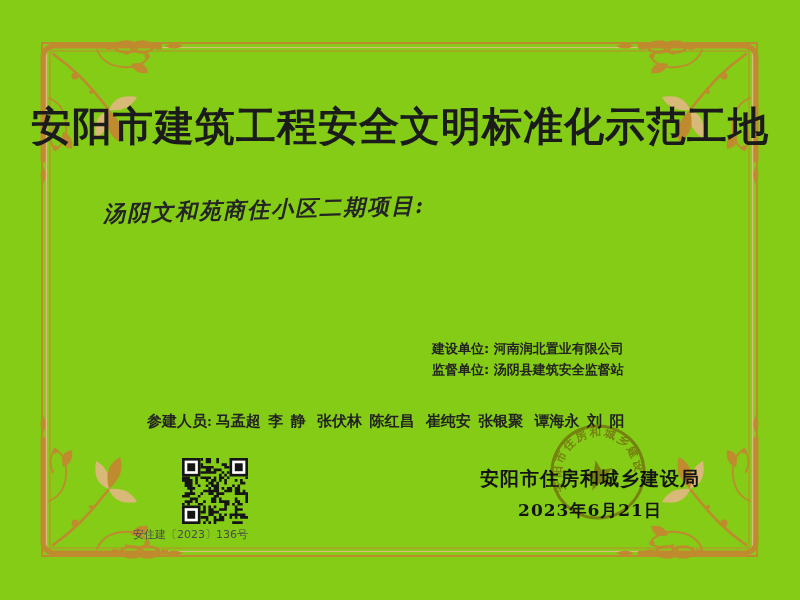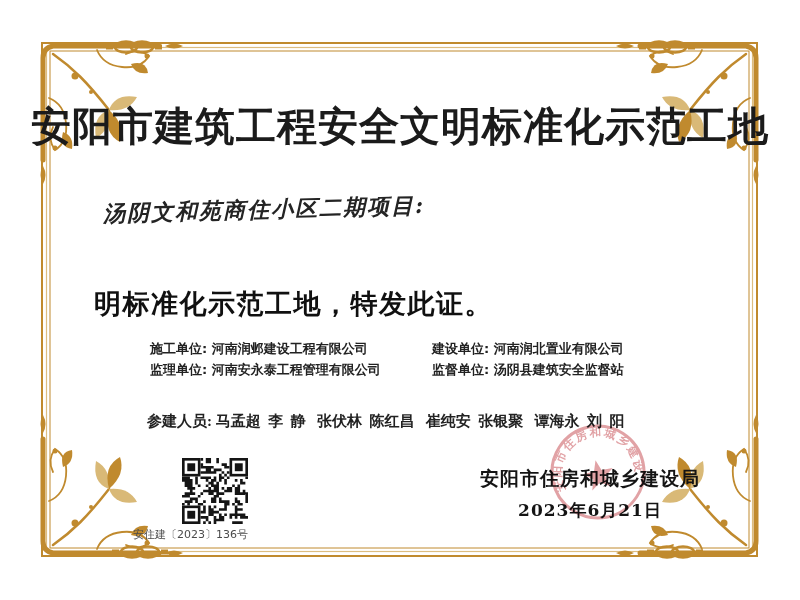--- a/index.html
+++ b/index.html
@@ -1,18 +1,18 @@
 <!DOCTYPE html>
 <html><head>
 <meta charset="utf-8">
 <style>
   html,body{margin:0;padding:0;background:#e8e8e8;}
   .stage{
     position:relative;width:800px;height:600px;margin:0 auto;
-    background:#ffffff;overflow:hidden;
+    background:#84cc16;overflow:hidden;
     font-family:"DejaVu Serif","Liberation Serif",serif;
   }
   .frame-svg{position:absolute;left:0;top:0;width:800px;height:600px;pointer-events:none;}
   .title{
     position:absolute;left:0;right:0;top:99px;text-align:center;
     font-size:40px;font-weight:bold;color:#1b1b1b;letter-spacing:1px;
   }
   .project{
     position:absolute;left:103px;top:195px;
     font-size:22px;font-style:italic;font-weight:600;color:#242424;
@@ -100,24 +100,21 @@
     <use href="#knot" transform="translate(134,47)"></use>
     <use href="#knot" transform="translate(667,47)"></use>
     <use href="#knot" transform="translate(140,552)"></use>
     <use href="#knot" transform="translate(675,552)"></use>
   </svg>
 
   <div class="title">安阳市建筑工程安全文明标准化示范工地</div>
 
   <div class="project">汤阴文和苑商住小区二期项目:</div>
 
-  <div class="body-line2">明标准化示范工地，特发此证。</div>
 
-  <div class="units-col units-left">施工单位: 河南润邺建设工程有限公司
-监理单位: 河南安永泰工程管理有限公司</div>
   <div class="units-col units-right">建设单位: 河南润北置业有限公司
 监督单位: 汤阴县建筑安全监督站</div>
 
   <div class="participants">参建人员: 马孟超  李  静   张伏林  陈红昌   崔纯安  张银聚   谭海永  刘  阳</div>
 
   <div class="qr-wrap">
     <svg id="qr" width="66" height="66" viewBox="0 0 66 66" xmlns="http://www.w3.org/2000/svg">
         <path d="M18.48 0.00h2.64v2.64h-2.64zM23.76 0.00h2.64v2.64h-2.64zM26.40 0.00h2.64v2.64h-2.64zM34.32 0.00h2.64v2.64h-2.64zM23.76 2.64h2.64v2.64h-2.64zM26.40 2.64h2.64v2.64h-2.64zM34.32 2.64h2.64v2.64h-2.64zM18.48 5.28h2.64v2.64h-2.64zM39.60 5.28h2.64v2.64h-2.64zM42.24 5.28h2.64v2.64h-2.64zM18.48 7.92h2.64v2.64h-2.64zM21.12 7.92h2.64v2.64h-2.64zM23.76 7.92h2.64v2.64h-2.64zM26.40 7.92h2.64v2.64h-2.64zM29.04 7.92h2.64v2.64h-2.64zM42.24 7.92h2.64v2.64h-2.64zM44.88 7.92h2.64v2.64h-2.64zM23.76 10.56h2.64v2.64h-2.64zM26.40 10.56h2.64v2.64h-2.64zM31.68 10.56h2.64v2.64h-2.64zM34.32 10.56h2.64v2.64h-2.64zM36.96 10.56h2.64v2.64h-2.64zM18.48 13.20h2.64v2.64h-2.64zM21.12 13.20h2.64v2.64h-2.64zM23.76 13.20h2.64v2.64h-2.64zM26.40 13.20h2.64v2.64h-2.64zM29.04 13.20h2.64v2.64h-2.64zM31.68 13.20h2.64v2.64h-2.64zM39.60 13.20h2.64v2.64h-2.64zM44.88 13.20h2.64v2.64h-2.64zM36.96 15.84h2.64v2.64h-2.64zM42.24 15.84h2.64v2.64h-2.64zM0.00 18.48h2.64v2.64h-2.64zM2.64 18.48h2.64v2.64h-2.64zM5.28 18.48h2.64v2.64h-2.64zM13.20 18.48h2.64v2.64h-2.64zM18.48 18.48h2.64v2.64h-2.64zM21.12 18.48h2.64v2.64h-2.64zM23.76 18.48h2.64v2.64h-2.64zM26.40 18.48h2.64v2.64h-2.64zM31.68 18.48h2.64v2.64h-2.64zM36.96 18.48h2.64v2.64h-2.64zM39.60 18.48h2.64v2.64h-2.64zM44.88 18.48h2.64v2.64h-2.64zM63.36 18.48h2.64v2.64h-2.64zM0.00 21.12h2.64v2.64h-2.64zM2.64 21.12h2.64v2.64h-2.64zM5.28 21.12h2.64v2.64h-2.64zM7.92 21.12h2.64v2.64h-2.64zM13.20 21.12h2.64v2.64h-2.64zM23.76 21.12h2.64v2.64h-2.64zM29.04 21.12h2.64v2.64h-2.64zM31.68 21.12h2.64v2.64h-2.64zM36.96 21.12h2.64v2.64h-2.64zM42.24 21.12h2.64v2.64h-2.64zM52.80 21.12h2.64v2.64h-2.64zM58.08 21.12h2.64v2.64h-2.64zM2.64 23.76h2.64v2.64h-2.64zM5.28 23.76h2.64v2.64h-2.64zM7.92 23.76h2.64v2.64h-2.64zM13.20 23.76h2.64v2.64h-2.64zM26.40 23.76h2.64v2.64h-2.64zM29.04 23.76h2.64v2.64h-2.64zM34.32 23.76h2.64v2.64h-2.64zM42.24 23.76h2.64v2.64h-2.64zM58.08 23.76h2.64v2.64h-2.64zM60.72 23.76h2.64v2.64h-2.64zM2.64 26.40h2.64v2.64h-2.64zM5.28 26.40h2.64v2.64h-2.64zM7.92 26.40h2.64v2.64h-2.64zM15.84 26.40h2.64v2.64h-2.64zM23.76 26.40h2.64v2.64h-2.64zM29.04 26.40h2.64v2.64h-2.64zM31.68 26.40h2.64v2.64h-2.64zM34.32 26.40h2.64v2.64h-2.64zM50.16 26.40h2.64v2.64h-2.64zM55.44 26.40h2.64v2.64h-2.64zM5.28 29.04h2.64v2.64h-2.64zM7.92 29.04h2.64v2.64h-2.64zM10.56 29.04h2.64v2.64h-2.64zM26.40 29.04h2.64v2.64h-2.64zM31.68 29.04h2.64v2.64h-2.64zM34.32 29.04h2.64v2.64h-2.64zM39.60 29.04h2.64v2.64h-2.64zM44.88 29.04h2.64v2.64h-2.64zM47.52 29.04h2.64v2.64h-2.64zM52.80 29.04h2.64v2.64h-2.64zM55.44 29.04h2.64v2.64h-2.64zM7.92 31.68h2.64v2.64h-2.64zM21.12 31.68h2.64v2.64h-2.64zM23.76 31.68h2.64v2.64h-2.64zM26.40 31.68h2.64v2.64h-2.64zM29.04 31.68h2.64v2.64h-2.64zM31.68 31.68h2.64v2.64h-2.64zM34.32 31.68h2.64v2.64h-2.64zM42.24 31.68h2.64v2.64h-2.64zM44.88 31.68h2.64v2.64h-2.64zM47.52 31.68h2.64v2.64h-2.64zM52.80 31.68h2.64v2.64h-2.64zM55.44 31.68h2.64v2.64h-2.64zM60.72 31.68h2.64v2.64h-2.64zM2.64 34.32h2.64v2.64h-2.64zM5.28 34.32h2.64v2.64h-2.64zM7.92 34.32h2.64v2.64h-2.64zM10.56 34.32h2.64v2.64h-2.64zM18.48 34.32h2.64v2.64h-2.64zM26.40 34.32h2.64v2.64h-2.64zM29.04 34.32h2.64v2.64h-2.64zM34.32 34.32h2.64v2.64h-2.64zM36.96 34.32h2.64v2.64h-2.64zM39.60 34.32h2.64v2.64h-2.64zM52.80 34.32h2.64v2.64h-2.64zM55.44 34.32h2.64v2.64h-2.64zM58.08 34.32h2.64v2.64h-2.64zM60.72 34.32h2.64v2.64h-2.64zM63.36 34.32h2.64v2.64h-2.64zM0.00 36.96h2.64v2.64h-2.64zM2.64 36.96h2.64v2.64h-2.64zM5.28 36.96h2.64v2.64h-2.64zM15.84 36.96h2.64v2.64h-2.64zM31.68 36.96h2.64v2.64h-2.64zM34.32 36.96h2.64v2.64h-2.64zM63.36 36.96h2.64v2.64h-2.64zM7.92 39.60h2.64v2.64h-2.64zM10.56 39.60h2.64v2.64h-2.64zM13.20 39.60h2.64v2.64h-2.64zM29.04 39.60h2.64v2.64h-2.64zM31.68 39.60h2.64v2.64h-2.64zM36.96 39.60h2.64v2.64h-2.64zM52.80 39.60h2.64v2.64h-2.64zM63.36 39.60h2.64v2.64h-2.64zM2.64 42.24h2.64v2.64h-2.64zM5.28 42.24h2.64v2.64h-2.64zM7.92 42.24h2.64v2.64h-2.64zM13.20 42.24h2.64v2.64h-2.64zM21.12 42.24h2.64v2.64h-2.64zM29.04 42.24h2.64v2.64h-2.64zM31.68 42.24h2.64v2.64h-2.64zM36.96 42.24h2.64v2.64h-2.64zM39.60 42.24h2.64v2.64h-2.64zM42.24 42.24h2.64v2.64h-2.64zM44.88 42.24h2.64v2.64h-2.64zM52.80 42.24h2.64v2.64h-2.64zM55.44 42.24h2.64v2.64h-2.64zM63.36 42.24h2.64v2.64h-2.64zM0.00 44.88h2.64v2.64h-2.64zM5.28 44.88h2.64v2.64h-2.64zM15.84 44.88h2.64v2.64h-2.64zM18.48 44.88h2.64v2.64h-2.64zM42.24 44.88h2.64v2.64h-2.64zM44.88 44.88h2.64v2.64h-2.64zM50.16 44.88h2.64v2.64h-2.64zM55.44 44.88h2.64v2.64h-2.64zM58.08 44.88h2.64v2.64h-2.64zM21.12 47.52h2.64v2.64h-2.64zM26.40 47.52h2.64v2.64h-2.64zM31.68 47.52h2.64v2.64h-2.64zM42.24 47.52h2.64v2.64h-2.64zM52.80 47.52h2.64v2.64h-2.64zM21.12 50.16h2.64v2.64h-2.64zM26.40 50.16h2.64v2.64h-2.64zM29.04 50.16h2.64v2.64h-2.64zM36.96 50.16h2.64v2.64h-2.64zM39.60 50.16h2.64v2.64h-2.64zM42.24 50.16h2.64v2.64h-2.64zM52.80 50.16h2.64v2.64h-2.64zM55.44 50.16h2.64v2.64h-2.64zM58.08 50.16h2.64v2.64h-2.64zM18.48 52.80h2.64v2.64h-2.64zM21.12 52.80h2.64v2.64h-2.64zM26.40 52.80h2.64v2.64h-2.64zM29.04 52.80h2.64v2.64h-2.64zM31.68 52.80h2.64v2.64h-2.64zM34.32 52.80h2.64v2.64h-2.64zM52.80 52.80h2.64v2.64h-2.64zM26.40 55.44h2.64v2.64h-2.64zM29.04 55.44h2.64v2.64h-2.64zM36.96 55.44h2.64v2.64h-2.64zM42.24 55.44h2.64v2.64h-2.64zM47.52 55.44h2.64v2.64h-2.64zM50.16 55.44h2.64v2.64h-2.64zM52.80 55.44h2.64v2.64h-2.64zM55.44 55.44h2.64v2.64h-2.64zM58.08 55.44h2.64v2.64h-2.64zM60.72 55.44h2.64v2.64h-2.64zM18.48 58.08h2.64v2.64h-2.64zM21.12 58.08h2.64v2.64h-2.64zM23.76 58.08h2.64v2.64h-2.64zM31.68 58.08h2.64v2.64h-2.64zM36.96 58.08h2.64v2.64h-2.64zM39.60 58.08h2.64v2.64h-2.64zM47.52 58.08h2.64v2.64h-2.64zM52.80 58.08h2.64v2.64h-2.64zM58.08 58.08h2.64v2.64h-2.64zM60.72 58.08h2.64v2.64h-2.64zM63.36 58.08h2.64v2.64h-2.64zM23.76 60.72h2.64v2.64h-2.64zM31.68 60.72h2.64v2.64h-2.64zM34.32 60.72h2.64v2.64h-2.64zM36.96 60.72h2.64v2.64h-2.64zM39.60 60.72h2.64v2.64h-2.64zM21.12 63.36h2.64v2.64h-2.64zM26.40 63.36h2.64v2.64h-2.64zM31.68 63.36h2.64v2.64h-2.64zM50.16 63.36h2.64v2.64h-2.64zM52.80 63.36h2.64v2.64h-2.64zM55.44 63.36h2.64v2.64h-2.64zM58.08 63.36h2.64v2.64h-2.64z" fill="#151515"></path>
         <g>
           <rect x="0" y="0" width="18.48" height="18.48" fill="#151515"></rect>

